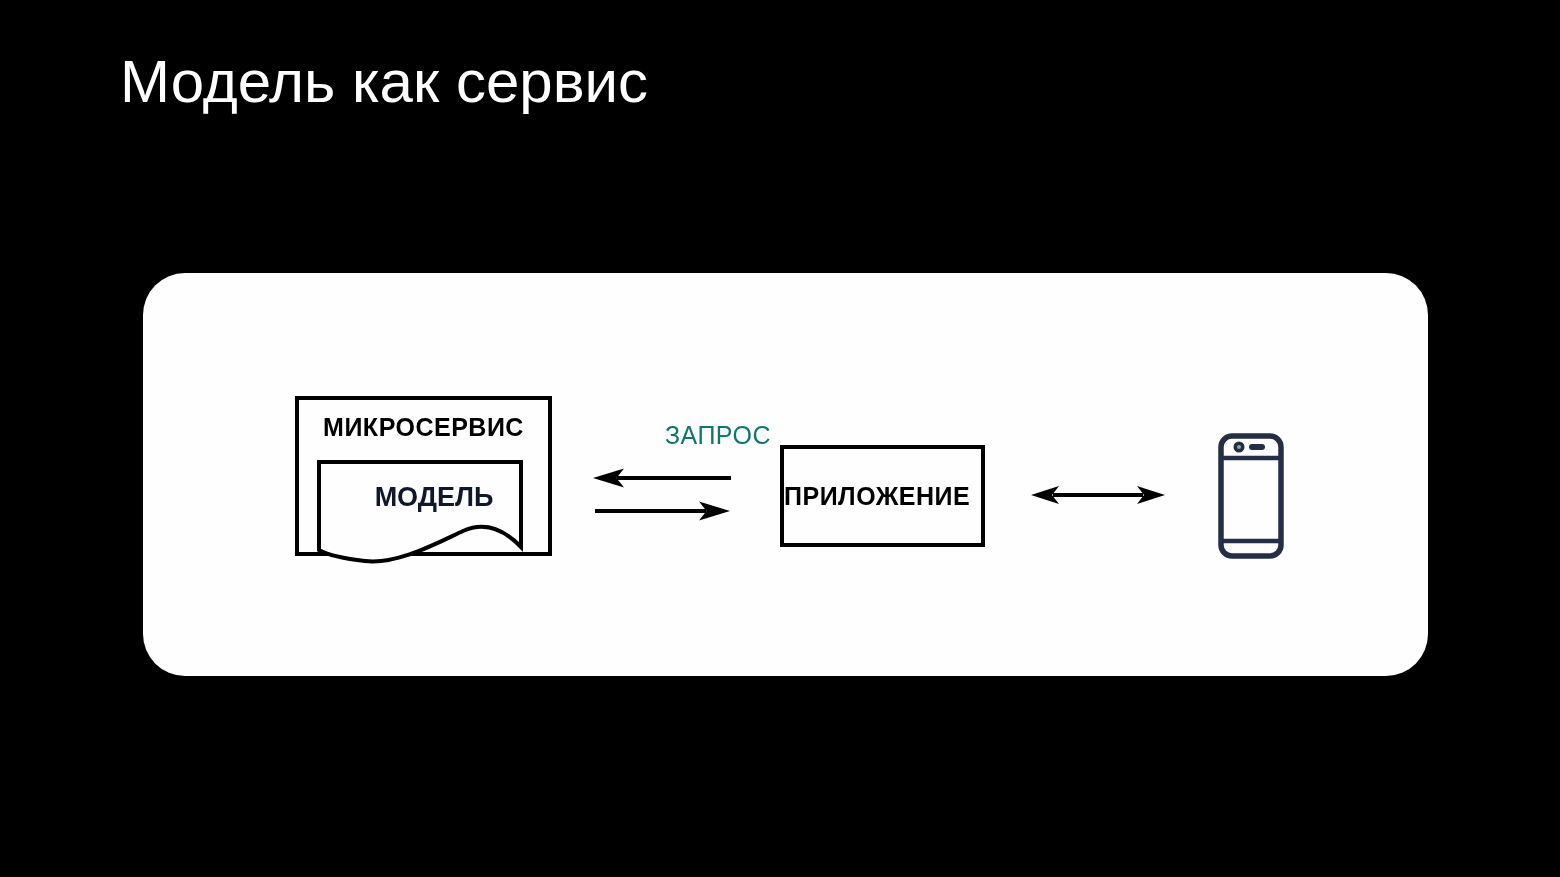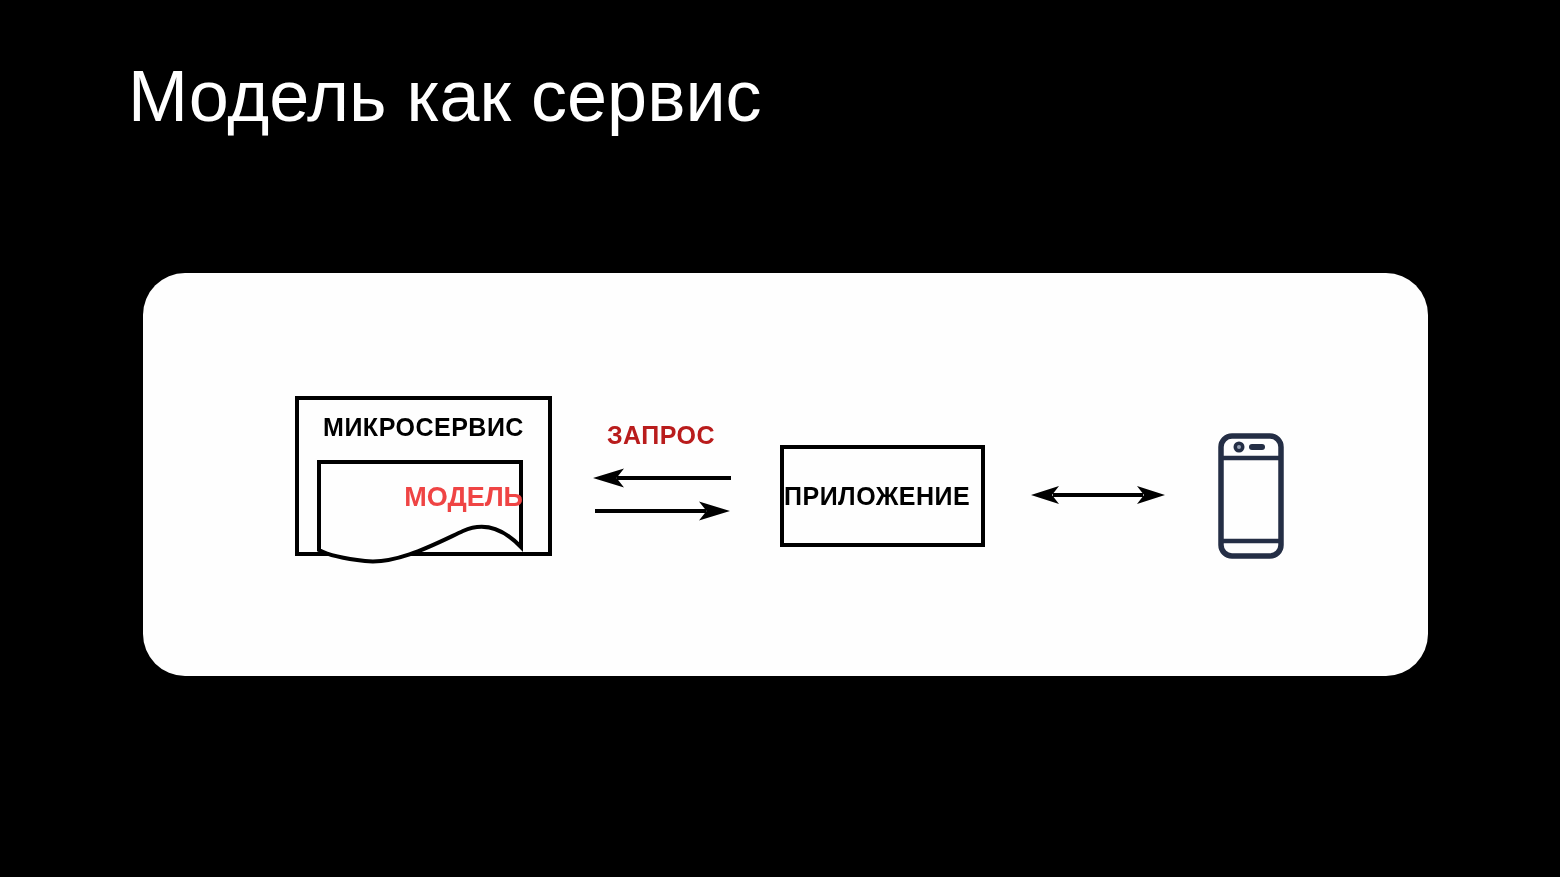--- a/index.html
+++ b/index.html
@@ -8,23 +8,23 @@
     width: 1560px;
     height: 877px;
     background: #000000;
     overflow: hidden;
     font-family: "Liberation Sans", sans-serif;
   }
   .title {
     position: absolute;
     left: 112px;
     top: 44px;
-    margin: 16px;
+    margin: 8px;
     color: #ffffff;
-    font-size: 72px;
+    font-size: 60px;
     font-weight: 500;
     line-height: 1;
     letter-spacing: 0;
     white-space: nowrap;
   }
   .card {
     position: absolute;
     left: 143px;
     top: 273px;
     width: 1285px;
@@ -55,32 +55,33 @@
     top: 187px;
     width: 206px;
     height: 104px;
   }
   .doc-shape svg { position: absolute; left: 0; top: 0; }
   .doc-label {
     position: absolute;
     left: 0;
     top: 22px;
     width: 100%;
-    text-align: right;
+    text-align: center;
     font-size: 27px;
     font-weight: bold;
-    color: #ef4444;
+    color: #0f172a;
+    padding-left: 14px;
   }
   .flow-label {
     position: absolute;
     width: 220px;
-    text-align: center;
+    text-align: right;
     font-size: 25px;
-    font-weight: bold;
-    color: #b91c1c;
+    font-weight: normal;
+    color: #0f766e;
     letter-spacing: 0.5px;
     white-space: nowrap;
   }
   .label-request { left: 408px; top: 148px; }
   .label-prediction { left: 408px; top: 258px; }
   .arrow { position: absolute; }
   .arrow-request { left: 450px; top: 195px; }
   .arrow-prediction { left: 450px; top: 228px; }
   .arrow-both { left: 888px; top: 212px; }
   .app-box {

